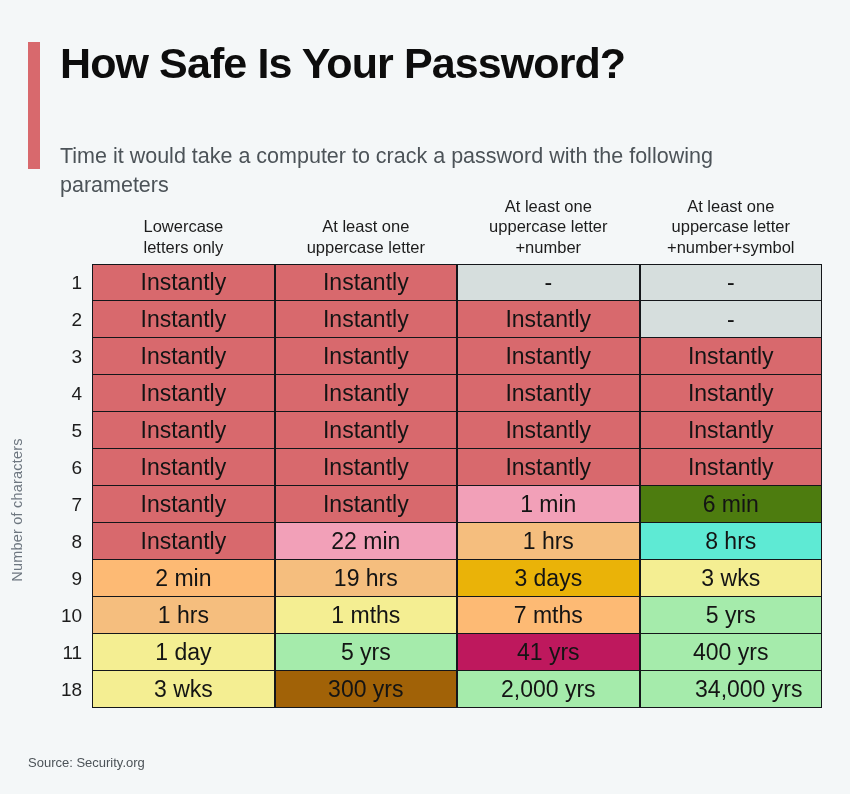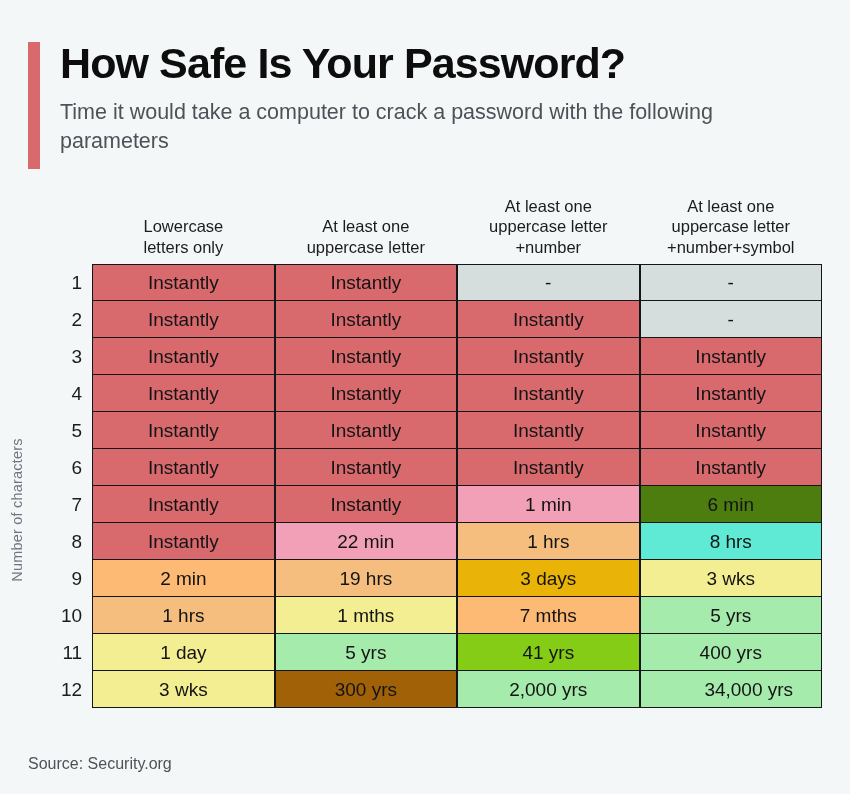--- a/index.html
+++ b/index.html
@@ -30,20 +30,21 @@
   #accent-bar {
     width: 12px;
     background: #d8696d;
     flex: 0 0 12px;
   }
   #header-text {
     padding-left: 20px;
     display: flex;
     flex-direction: column;
     justify-content: flex-start;
+    gap: 44px;
   }
   #title {
     font-size: 43px;
     font-weight: bold;
     color: #0d0d0d;
     letter-spacing: -0.9px;
     line-height: 1.0;
     white-space: nowrap;
   }
   #subtitle {
@@ -105,38 +106,38 @@
     text-align: right;
     padding-right: 10px;
     font-size: 19px;
     color: #1c1c1c;
     background: transparent;
     border: none;
     height: 37px;
   }
   tbody td.cell {
     text-align: center;
-    font-size: 19px;
+    font-size: 23px;
     color: #141414;
     height: 37px;
     border-top: 1.6px solid #14161a;
     border-bottom: 1.6px solid #14161a;
     border-left: 1.6px solid #14161a;
     border-right: 1.6px solid #14161a;
     line-height: 1;
   }
   
   tbody tr + tr td.cell { border-top: none; }
 
   
   #footer {
     position: absolute;
     left: 28px;
     top: 755px;
-    font-size: 16px;
+    font-size: 13px;
     color: #4c5358;
   }
 </style>
 </head>
 <body>
 
 <div id="page">
 
   <div id="header">
     <div id="accent-bar"></div>
@@ -250,25 +251,25 @@
             <td class="rownum-cell">10</td>
             <td class="cell" style="background: rgb(245, 190, 126);">1 hrs</td>
             <td class="cell" style="background: rgb(244, 238, 146);">1 mths</td>
             <td class="cell" style="background: #fdba74;">7 mths</td>
             <td class="cell" style="background: rgb(165, 235, 171);">5 yrs</td>
           </tr>
           <tr>
             <td class="rownum-cell">11</td>
             <td class="cell" style="background: rgb(244, 238, 146);">1 day</td>
             <td class="cell" style="background: rgb(165, 235, 171);">5 yrs</td>
-            <td class="cell" style="background: #84cc16;">41 yrs</td>
+            <td class="cell" style="background: #be185d;">41 yrs</td>
             <td class="cell" style="background: rgb(165, 235, 171);">400 yrs</td>
           </tr>
           <tr>
-            <td class="rownum-cell">12</td>
+            <td class="rownum-cell">18</td>
             <td class="cell" style="background: rgb(244, 238, 146);">3 wks</td>
             <td class="cell" style="background: #a16207;">300 yrs</td>
             <td class="cell" style="background: rgb(165, 235, 171);">2,000 yrs</td>
             <td class="cell" style="background: rgb(165, 235, 171); padding-left: 36px;">34,000 yrs</td>
           </tr>
         </tbody>
     </table>
   </div>
 
   <div id="footer">Source: Security.org</div>

